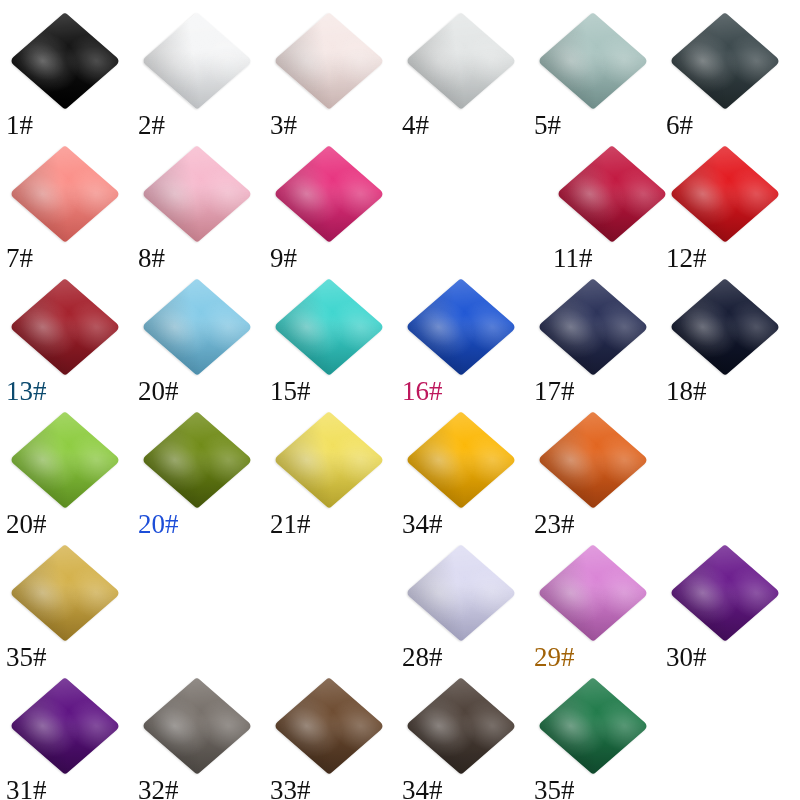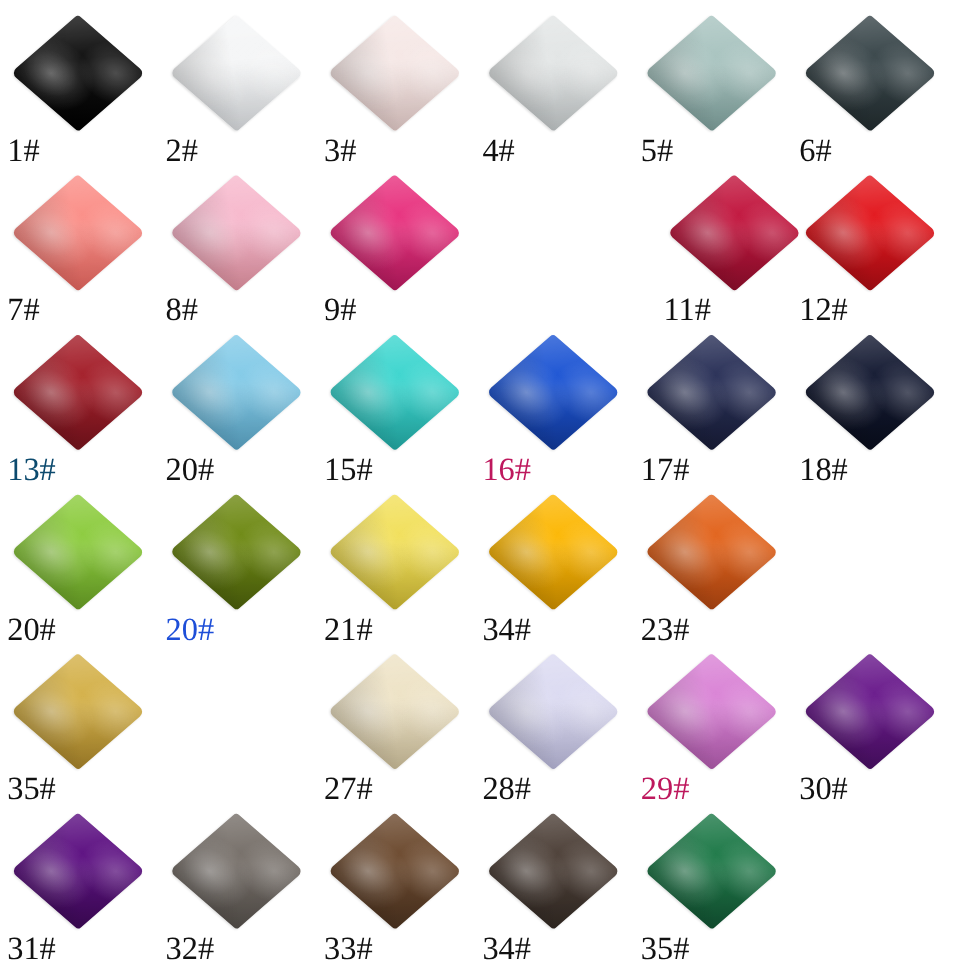--- a/index.html
+++ b/index.html
@@ -341,52 +341,41 @@
       <div class="hanky-wrap">
         <div class="layers">
           <div class="layer l1" style="background: linear-gradient(90deg, rgb(168, 132, 42) 0%, rgb(212, 177, 74) 100%);"></div>
           <div class="layer l2" style="background: linear-gradient(90deg, rgb(168, 132, 42) 0%, rgb(212, 177, 74) 100%);"></div>
           <div class="layer l3" style="background: linear-gradient(90deg, rgb(168, 132, 42) 0%, rgb(212, 177, 74) 100%);"></div>
         </div>
         <div class="hanky" style="background: linear-gradient(140deg, rgb(212, 177, 74) 0%, rgb(212, 177, 74) 42%, rgb(168, 132, 42) 100%);"></div>
       </div>
       <div class="label" style="color: rgb(17, 17, 17);">35#</div>
     </div>
-    <div class="cell" style="left: 268px; top: 540px;">
-      <div class="hanky-wrap">
-        <div class="layers">
-          <div class="layer l1" style="background: linear-gradient(90deg, rgb(205, 191, 155) 0%, rgb(238, 227, 198) 100%);"></div>
-          <div class="layer l2" style="background: linear-gradient(90deg, rgb(205, 191, 155) 0%, rgb(238, 227, 198) 100%);"></div>
-          <div class="layer l3" style="background: linear-gradient(90deg, rgb(205, 191, 155) 0%, rgb(238, 227, 198) 100%);"></div>
-        </div>
-        <div class="hanky" style="background: linear-gradient(140deg, rgb(238, 227, 198) 0%, rgb(238, 227, 198) 42%, rgb(205, 191, 155) 100%);"></div>
-      </div>
-      <div class="label" style="color: rgb(17, 17, 17);">27#</div>
-    </div>
     <div class="cell" style="left: 400px; top: 540px;">
       <div class="hanky-wrap">
         <div class="layers">
           <div class="layer l1" style="background: linear-gradient(90deg, rgb(185, 184, 217) 0%, rgb(220, 219, 242) 100%);"></div>
           <div class="layer l2" style="background: linear-gradient(90deg, rgb(185, 184, 217) 0%, rgb(220, 219, 242) 100%);"></div>
           <div class="layer l3" style="background: linear-gradient(90deg, rgb(185, 184, 217) 0%, rgb(220, 219, 242) 100%);"></div>
         </div>
         <div class="hanky" style="background: linear-gradient(140deg, rgb(220, 219, 242) 0%, rgb(220, 219, 242) 42%, rgb(185, 184, 217) 100%);"></div>
       </div>
       <div class="label" style="color: rgb(17, 17, 17);">28#</div>
     </div>
     <div class="cell" style="left: 532px; top: 540px;">
       <div class="hanky-wrap">
         <div class="layers">
           <div class="layer l1" style="background: linear-gradient(90deg, rgb(178, 92, 174) 0%, rgb(218, 132, 214) 100%);"></div>
           <div class="layer l2" style="background: linear-gradient(90deg, rgb(178, 92, 174) 0%, rgb(218, 132, 214) 100%);"></div>
           <div class="layer l3" style="background: linear-gradient(90deg, rgb(178, 92, 174) 0%, rgb(218, 132, 214) 100%);"></div>
         </div>
         <div class="hanky" style="background: linear-gradient(140deg, rgb(218, 132, 214) 0%, rgb(218, 132, 214) 42%, rgb(178, 92, 174) 100%);"></div>
       </div>
-      <div class="label" style="color: #be185d; text-align: center;">29#</div>
+      <div class="label" style="color: #a16207; text-align: center;">29#</div>
     </div>
     <div class="cell" style="left: 664px; top: 540px;">
       <div class="hanky-wrap">
         <div class="layers">
           <div class="layer l1" style="background: linear-gradient(90deg, rgb(74, 15, 100) 0%, rgb(106, 27, 140) 100%);"></div>
           <div class="layer l2" style="background: linear-gradient(90deg, rgb(74, 15, 100) 0%, rgb(106, 27, 140) 100%);"></div>
           <div class="layer l3" style="background: linear-gradient(90deg, rgb(74, 15, 100) 0%, rgb(106, 27, 140) 100%);"></div>
         </div>
         <div class="hanky" style="background: linear-gradient(140deg, rgb(106, 27, 140) 0%, rgb(106, 27, 140) 42%, rgb(74, 15, 100) 100%);"></div>
       </div>

